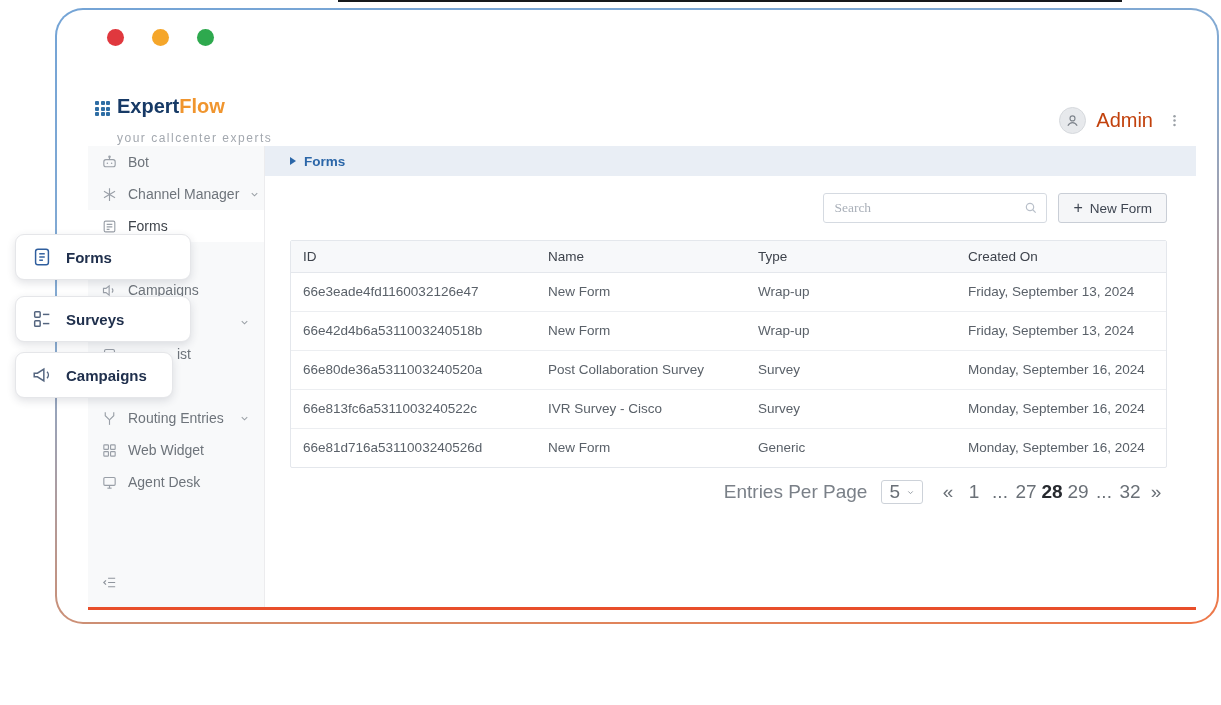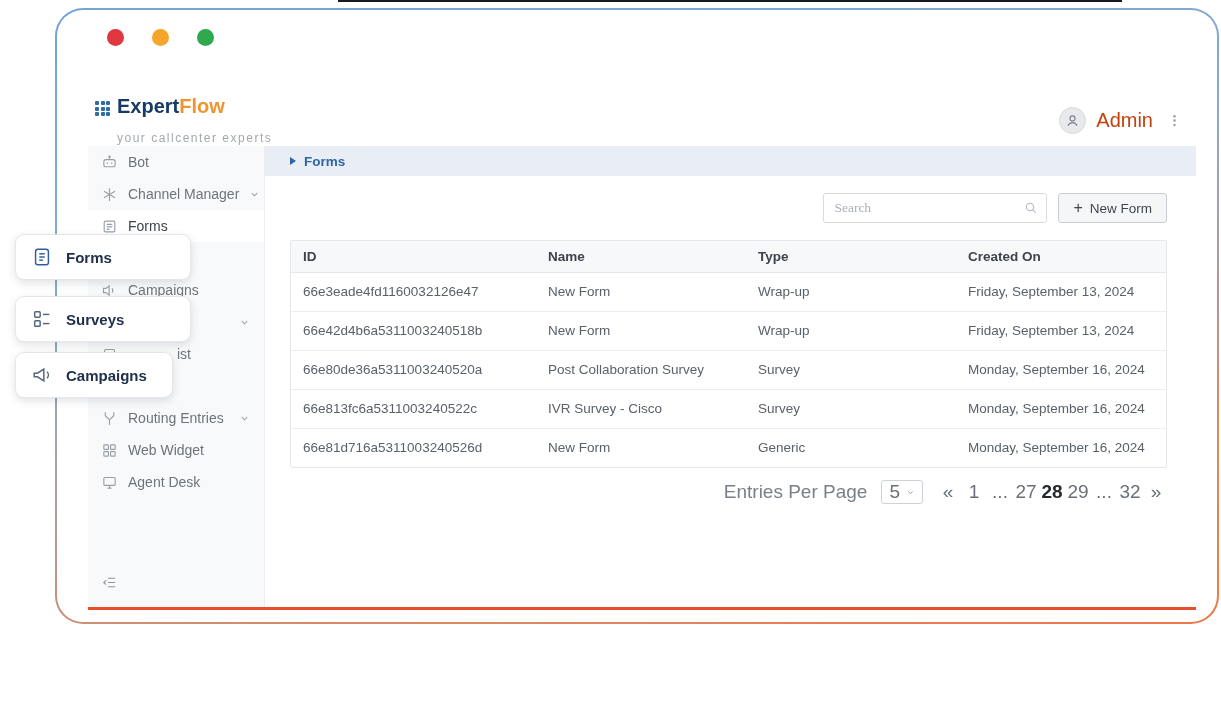--- a/index.html
+++ b/index.html
@@ -61,21 +61,21 @@
   .search-box input { width: 100%; height: 100%; border: 1px solid #d5dae1; border-radius: 3px;
     padding: 0 30px 0 10px; font-size: 13.5px; color: #555; outline: none; font-family: Liberation Serif, serif; }
   .search-box input::placeholder { color: #aab0b9; }
   .search-icon { position: absolute; right: 8px; top: 7px; display: flex; }
   .btn-new { height: 30px; display: flex; align-items: center; gap: 7px; padding: 0 14px;
     background: #f5f6f8; border: 1px solid #c9ced6; border-radius: 3px; font-size: 13.5px; color: #3f4652; cursor: pointer; }
   .btn-new .plus { font-size: 16px; line-height: 1; color: #3f4652; }
 
   .data-table { margin: 17px 29px 0 25px; border: 1px solid #e4e7ec; border-radius: 2px; }
   table { width: 100%; border-collapse: collapse; font-size: 13.5px; }
-  thead th { background: #f7f8fa; text-align: left; font-weight: bold; color: #3e434c; height: 31px;
+  thead th { background: #f7f8fa; text-align: left; font-weight: normal; color: #3e434c; height: 31px;
     padding: 0 12px; border-bottom: 1px solid #e4e7ec; }
   tbody td { height: 39px; padding: 0 12px; color: #5a6169; border-bottom: 1px solid #eceef1; }
   tbody tr:last-child td { border-bottom: none; }
 
   .pagination { display: flex; justify-content: flex-end; align-items: center; margin: 12px 29px 0 25px; gap: 14px;
     color: #7a8088; font-size: 19px; }
   .page-size { display: flex; align-items: center; gap: 6px; border: 1px solid #cdd2d9; border-radius: 3px;
     height: 24px; padding: 0 7px; color: #6a7077; background: #fff; cursor: pointer; }
   .pager { display: flex; align-items: center; gap: 4px; }
   .pager span { min-width: 22px; height: 24px; display: flex; align-items: center; justify-content: center;

